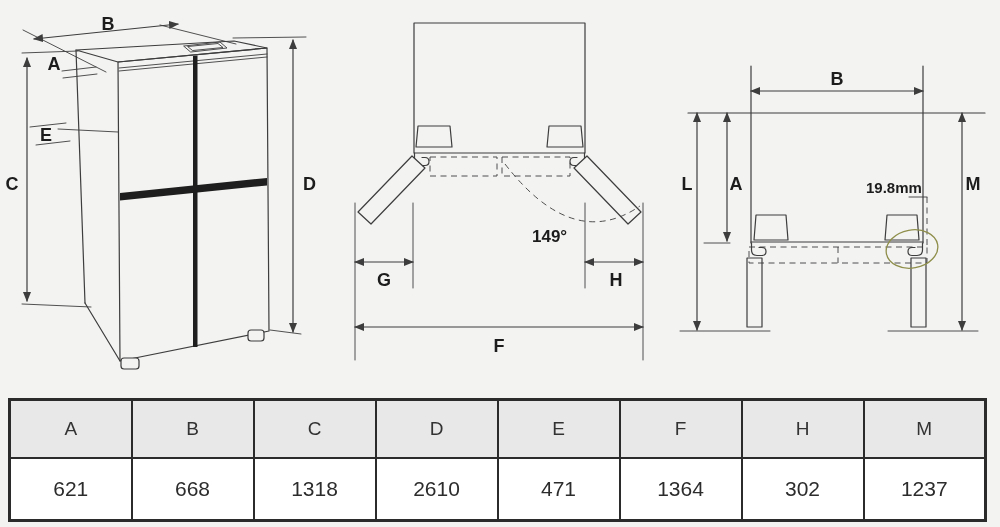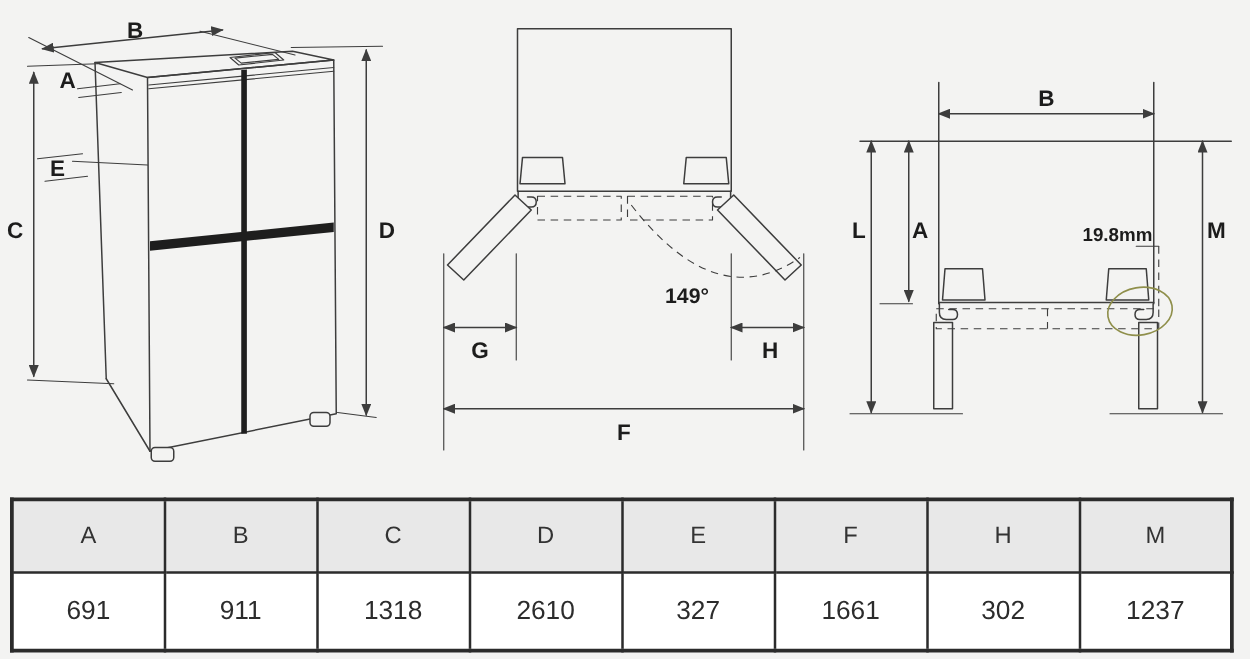--- a/index.html
+++ b/index.html
@@ -188,25 +188,25 @@
         <th>C</th>
         <th>D</th>
         <th>E</th>
         <th>F</th>
         <th>H</th>
         <th>M</th>
       </tr>
     </thead>
     <tbody>
       <tr>
-        <td>691</td>
-        <td>911</td>
+        <td>621</td>
+        <td>668</td>
         <td>1318</td>
         <td>2610</td>
-        <td>327</td>
-        <td>1661</td>
+        <td>471</td>
+        <td>1364</td>
         <td>302</td>
         <td>1237</td>
       </tr>
     </tbody>
   </table>
 
 </div>
 
 </body></html>

